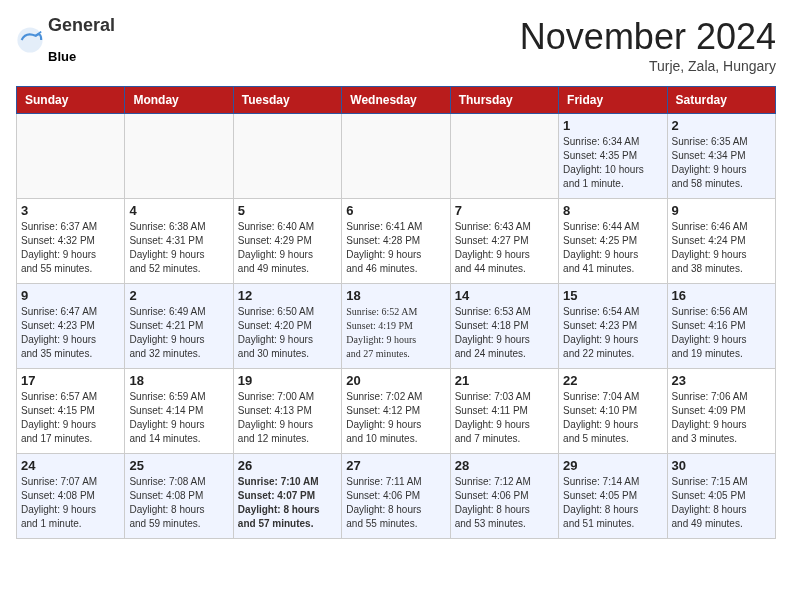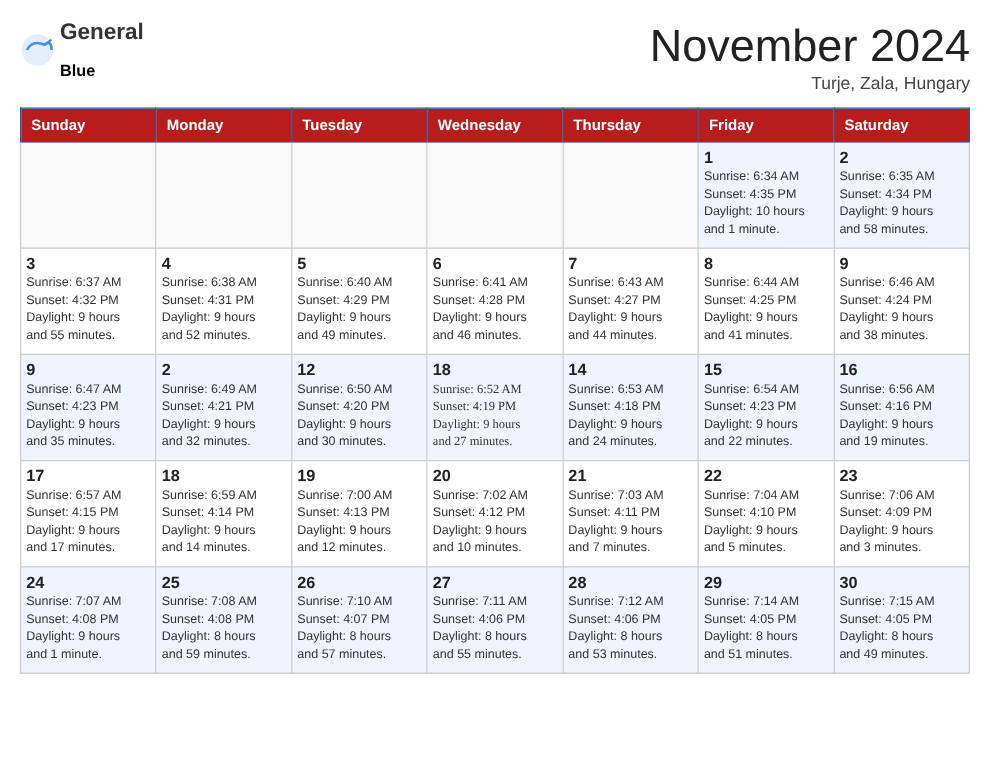--- a/index.html
+++ b/index.html
@@ -314,21 +314,21 @@
         </td>
         <td>
           <span class="day-num">25</span>
           <div class="day-info" style="white-space: pre-line;">Sunrise: 7:08 AM
 Sunset: 4:08 PM
 Daylight: 8 hours
 and 59 minutes.</div>
         </td>
         <td>
           <span class="day-num">26</span>
-          <div class="day-info" style="white-space: pre-line;">Sunrise: 7:10 AM
+          <div class="day-info" style="white-space: pre-line; font-weight: bold;">Sunrise: 7:10 AM
 Sunset: 4:07 PM
 Daylight: 8 hours
 and 57 minutes.</div>
         </td>
         <td>
           <span class="day-num">27</span>
           <div class="day-info" style="white-space: pre-line;">Sunrise: 7:11 AM
 Sunset: 4:06 PM
 Daylight: 8 hours
 and 55 minutes.</div>

